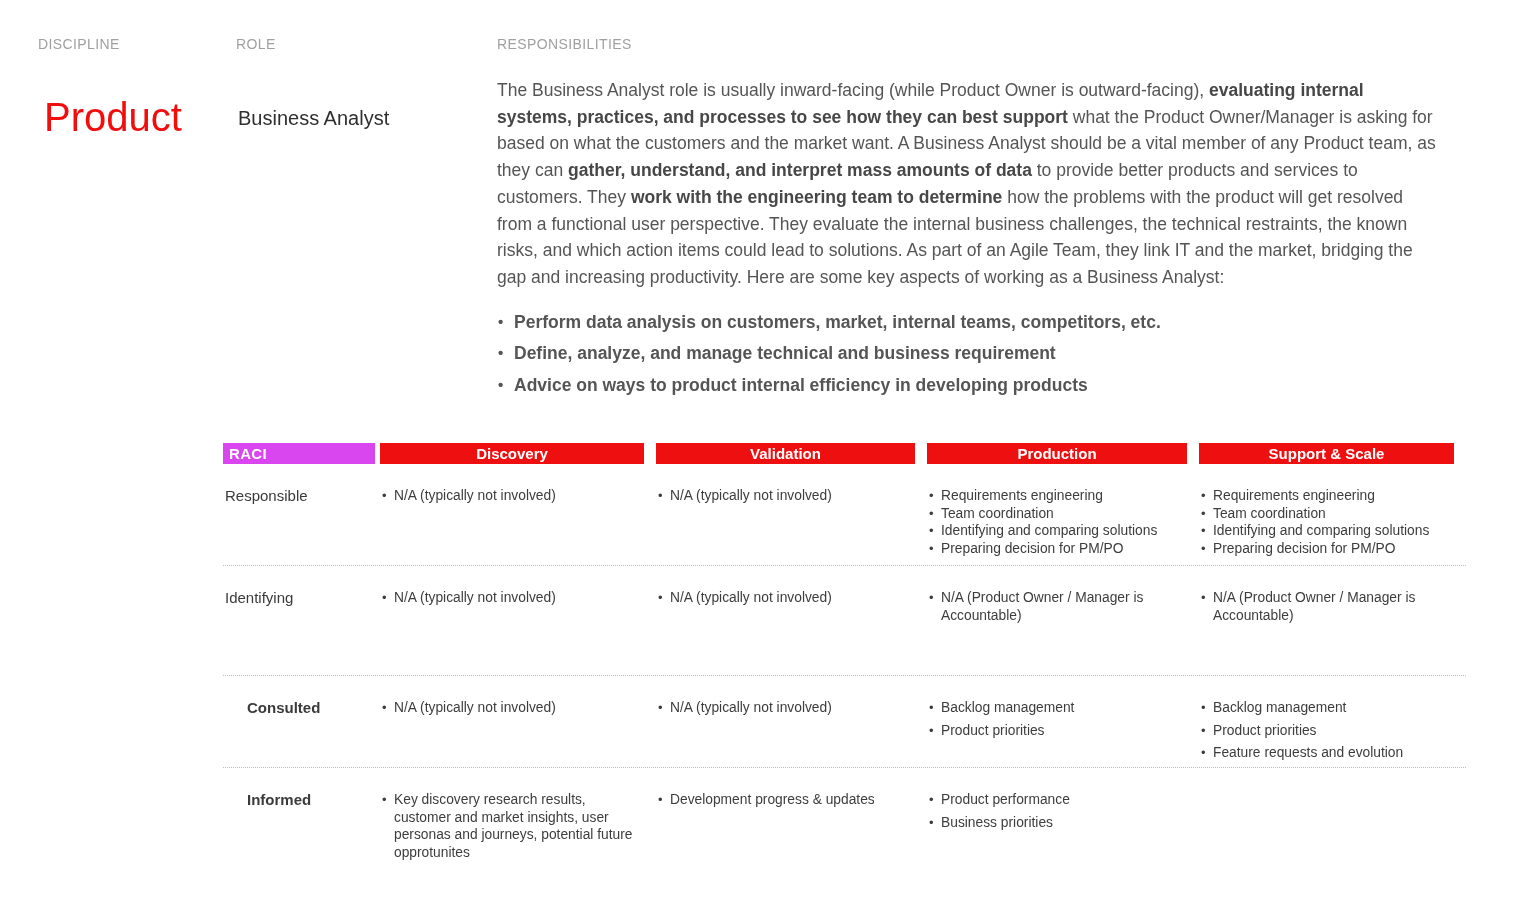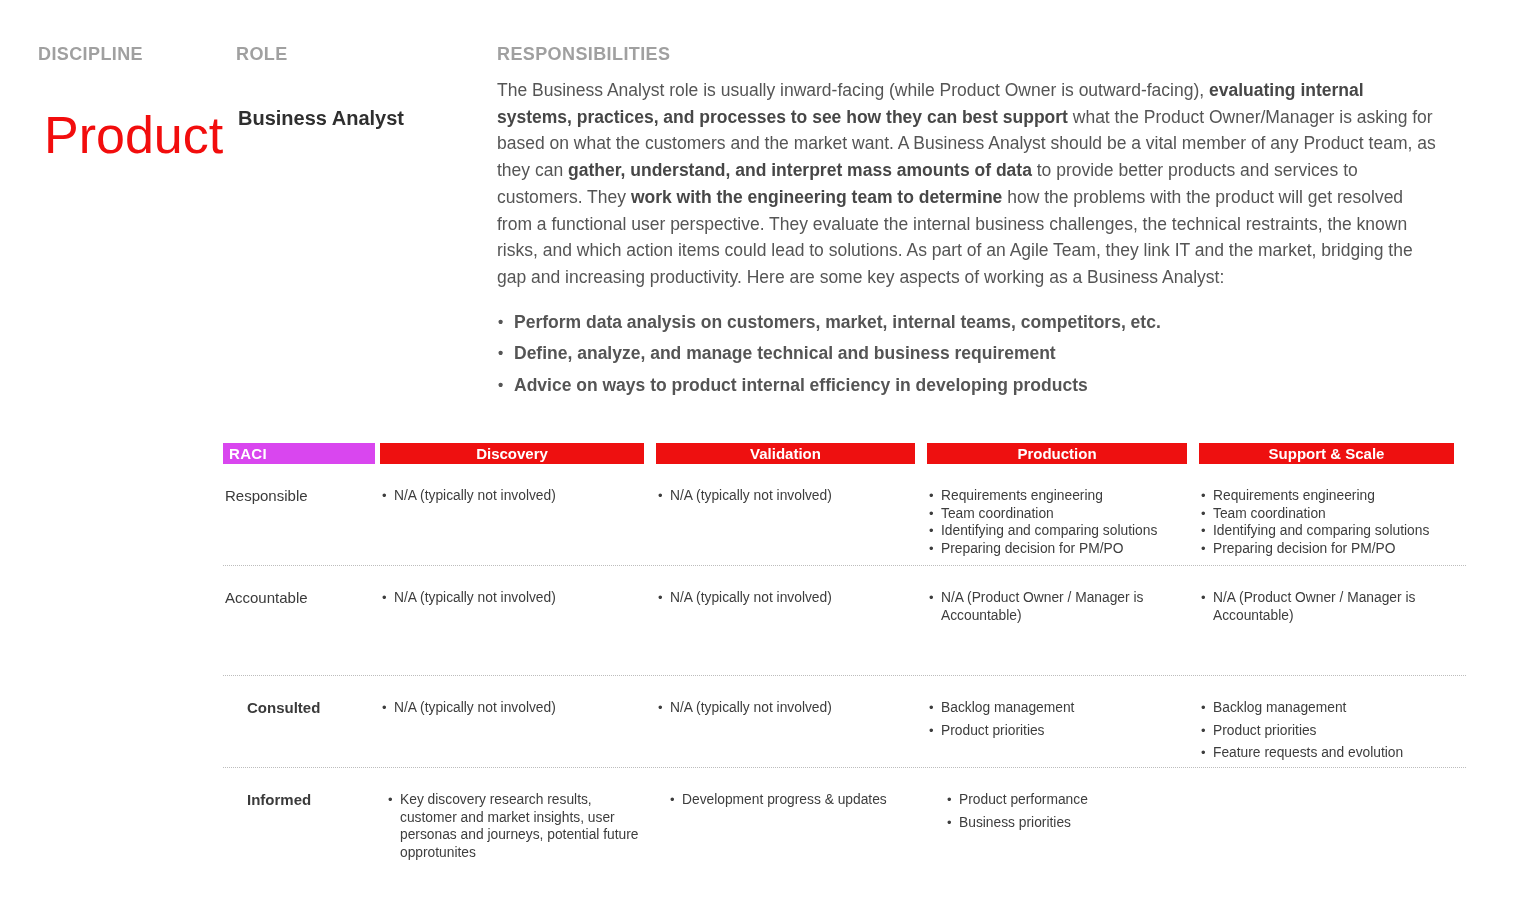--- a/index.html
+++ b/index.html
@@ -11,34 +11,34 @@
     --dot-line:#bdbdbd;
   }
   *{margin:0;padding:0;box-sizing:border-box;}
   html,body{background:#ffffff;}
   body{
     font-family:"Liberation Sans","DejaVu Sans",sans-serif;
     width:1530px;height:923px;position:relative;overflow:hidden;
     color:var(--body-gray);
   }
   .col-header{
-    position:absolute;top:44px;
-    font-size:18px;font-weight:bold;letter-spacing:.4px;
+    position:absolute;top:36px;
+    font-size:14px;font-weight:normal;letter-spacing:.4px;
     color:var(--header-gray);
   }
   .col-header.discipline{left:38px;}
   .col-header.role{left:236px;}
   .col-header.responsibilities{left:497px;}
   .discipline-value{
-    position:absolute;left:44px;top:105px;
-    font-size:52px;font-weight:500;color:var(--product-red);
+    position:absolute;left:44px;top:95px;
+    font-size:40px;font-weight:500;color:var(--product-red);
   }
   .role-value{
     position:absolute;left:238px;top:107px;
-    font-size:20px;font-weight:bold;color:#2f2f2f;
+    font-size:20px;font-weight:normal;color:#2f2f2f;
   }
   .resp-body{
     position:absolute;left:497px;top:77px;width:942px;
   }
   .para{
     font-size:17.5px;line-height:26.7px;color:var(--body-gray);
   }
   .para .b{font-weight:bold;color:#474747;}
   .key-points{
     margin-top:18px;list-style:none;
@@ -65,21 +65,21 @@
   }
   .raci-header .corner{
     background:#d946ef;text-align:left;padding-left:6px;margin-right:5px;
     letter-spacing:.3px;
   }
   .raci-header .colhead{background:var(--accent-red);}
   .raci-row{
     border-bottom:1px dotted var(--dot-line);
     padding-top:23px;
   }
-  .raci-row:last-child{border-bottom:none;gap:6px;}
+  .raci-row:last-child{border-bottom:none;}
   .raci-row:nth-child(1){min-height:102px;}
   .raci-row:nth-child(2){min-height:110px;}
   .raci-row:nth-child(3){min-height:92px;}
   .raci-row:nth-child(4){min-height:122px;}
   .raci-row-label{
     font-size:15px;color:#3a3a3a;padding-left:2px;
   }
   .raci-row-label.indent{padding-left:24px;font-weight:bold;}
   .raci-cell{padding-right:14px;}
   .raci-cell ul{list-style:none;}
@@ -145,21 +145,21 @@
         <div class="raci-cell">
           <ul>
             <li>Requirements engineering</li>
             <li>Team coordination</li>
             <li>Identifying and comparing solutions</li>
             <li>Preparing decision for PM/PO</li>
           </ul>
         </div>
       </div>
       <div class="raci-row">
-        <div class="raci-row-label">Accountable</div>
+        <div class="raci-row-label">Identifying</div>
         <div class="raci-cell">
           <ul>
             <li>N/A (typically not involved)</li>
           </ul>
         </div>
         <div class="raci-cell">
           <ul>
             <li>N/A (typically not involved)</li>
           </ul>
         </div>

